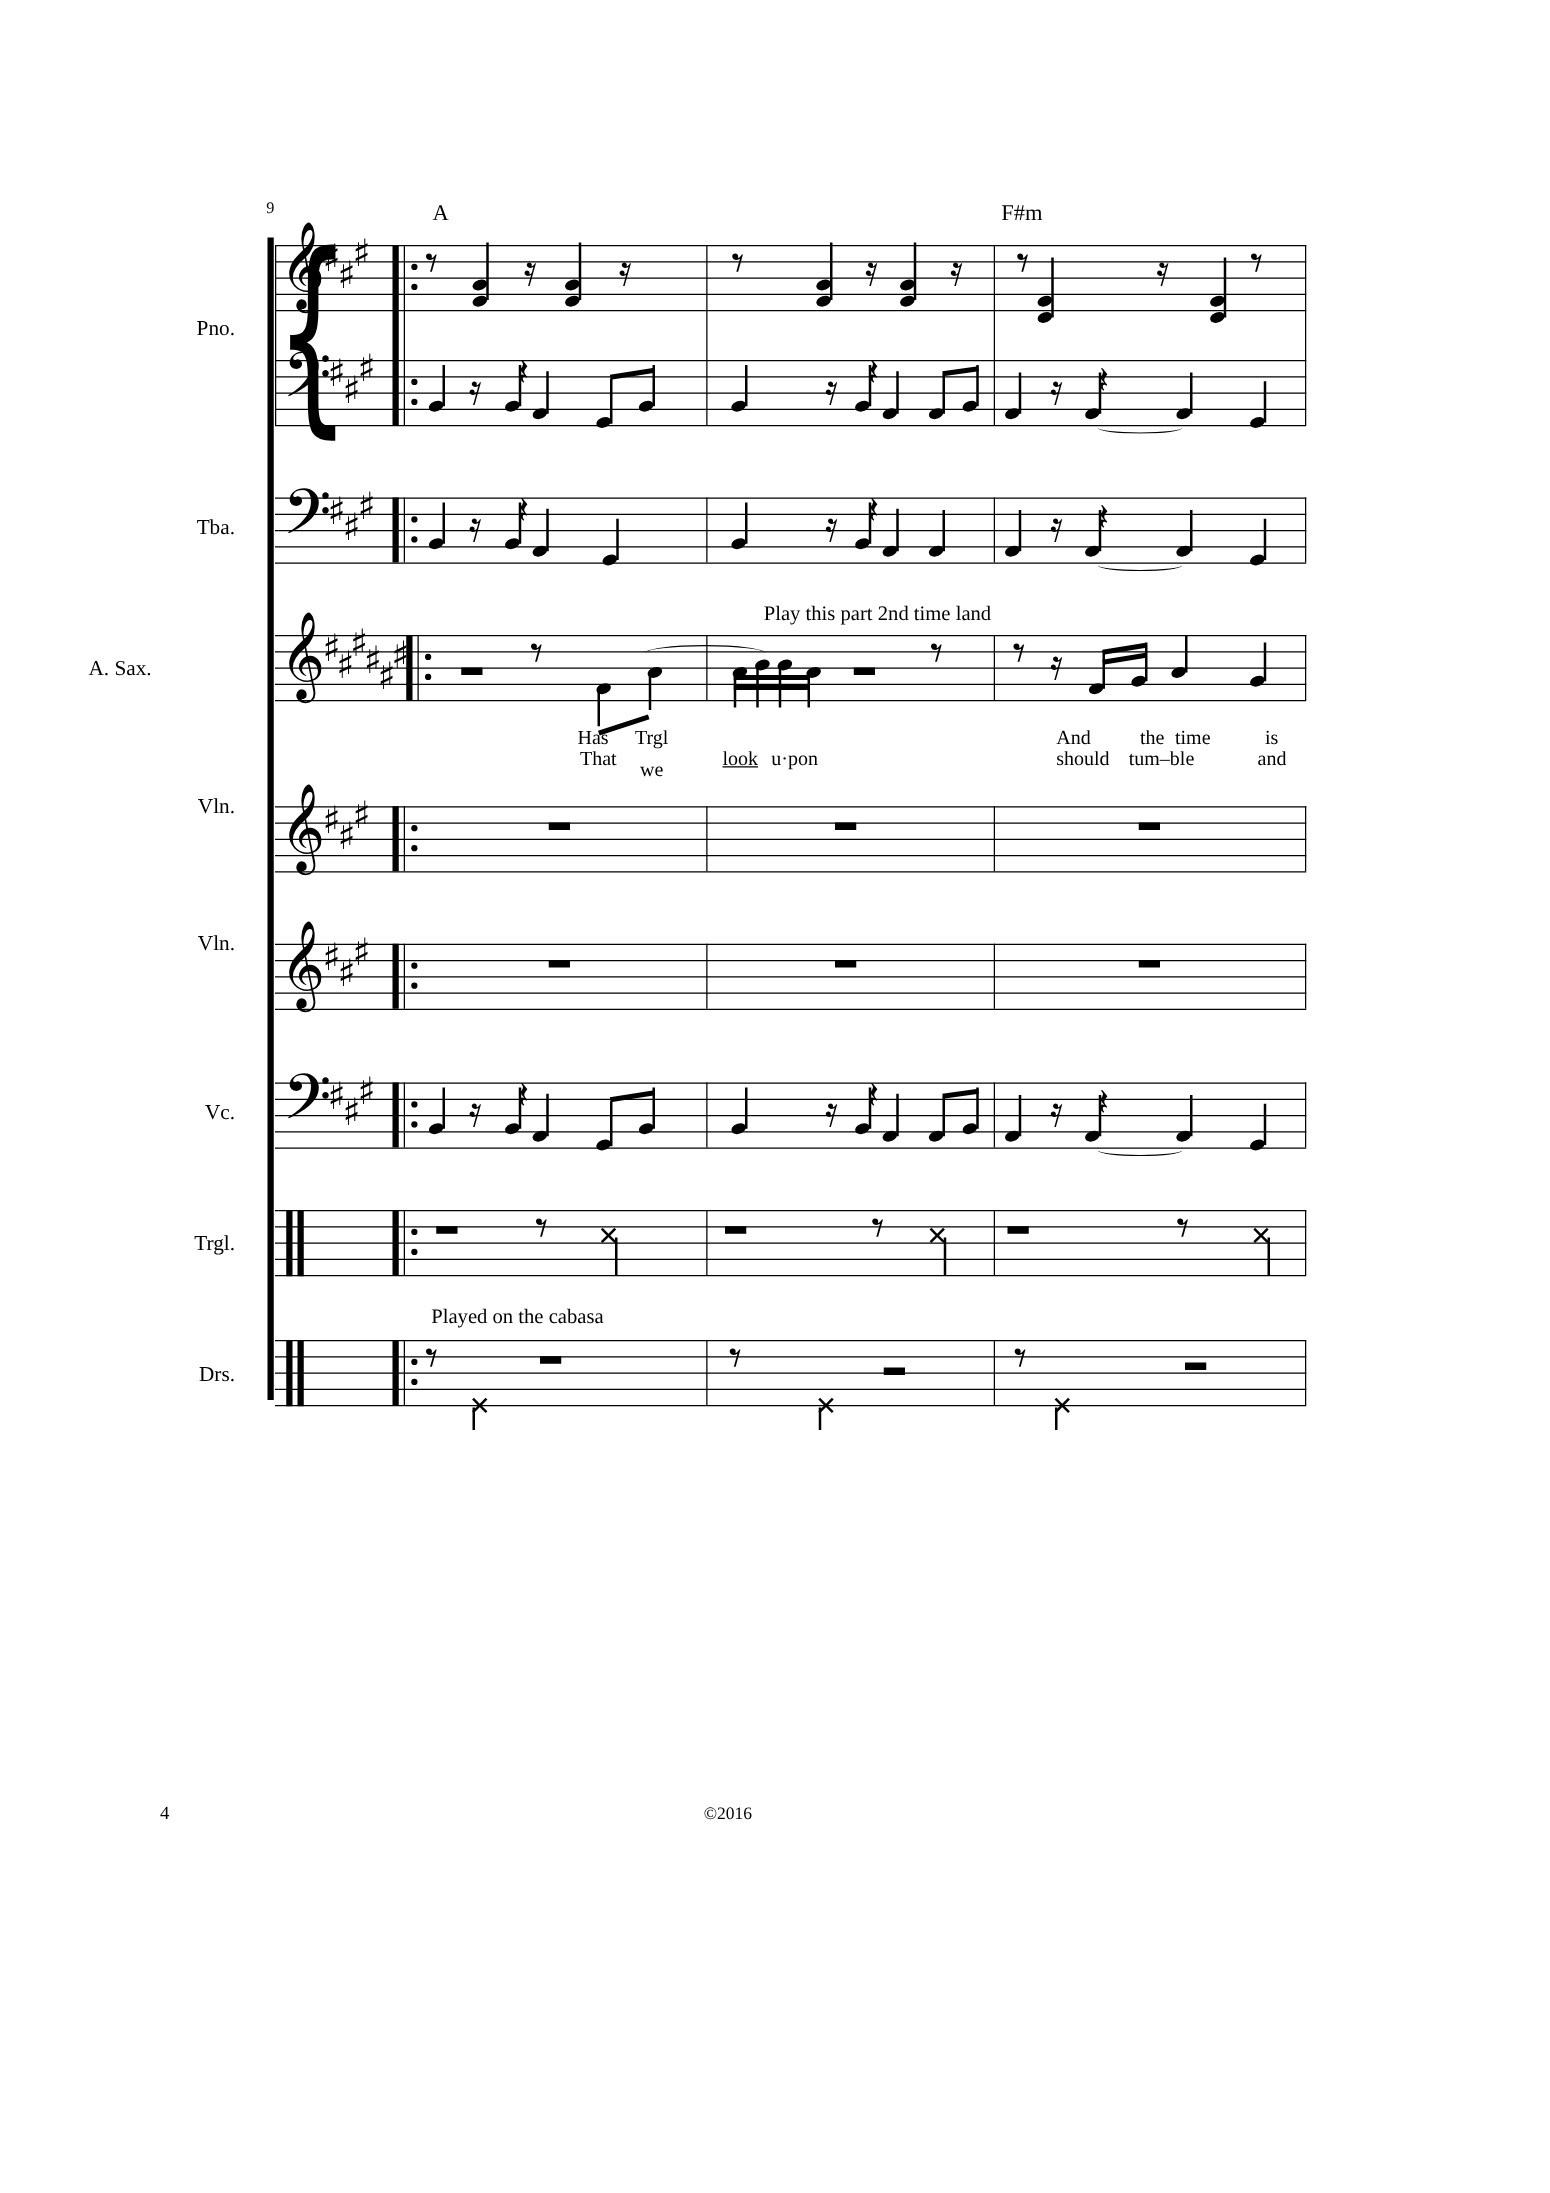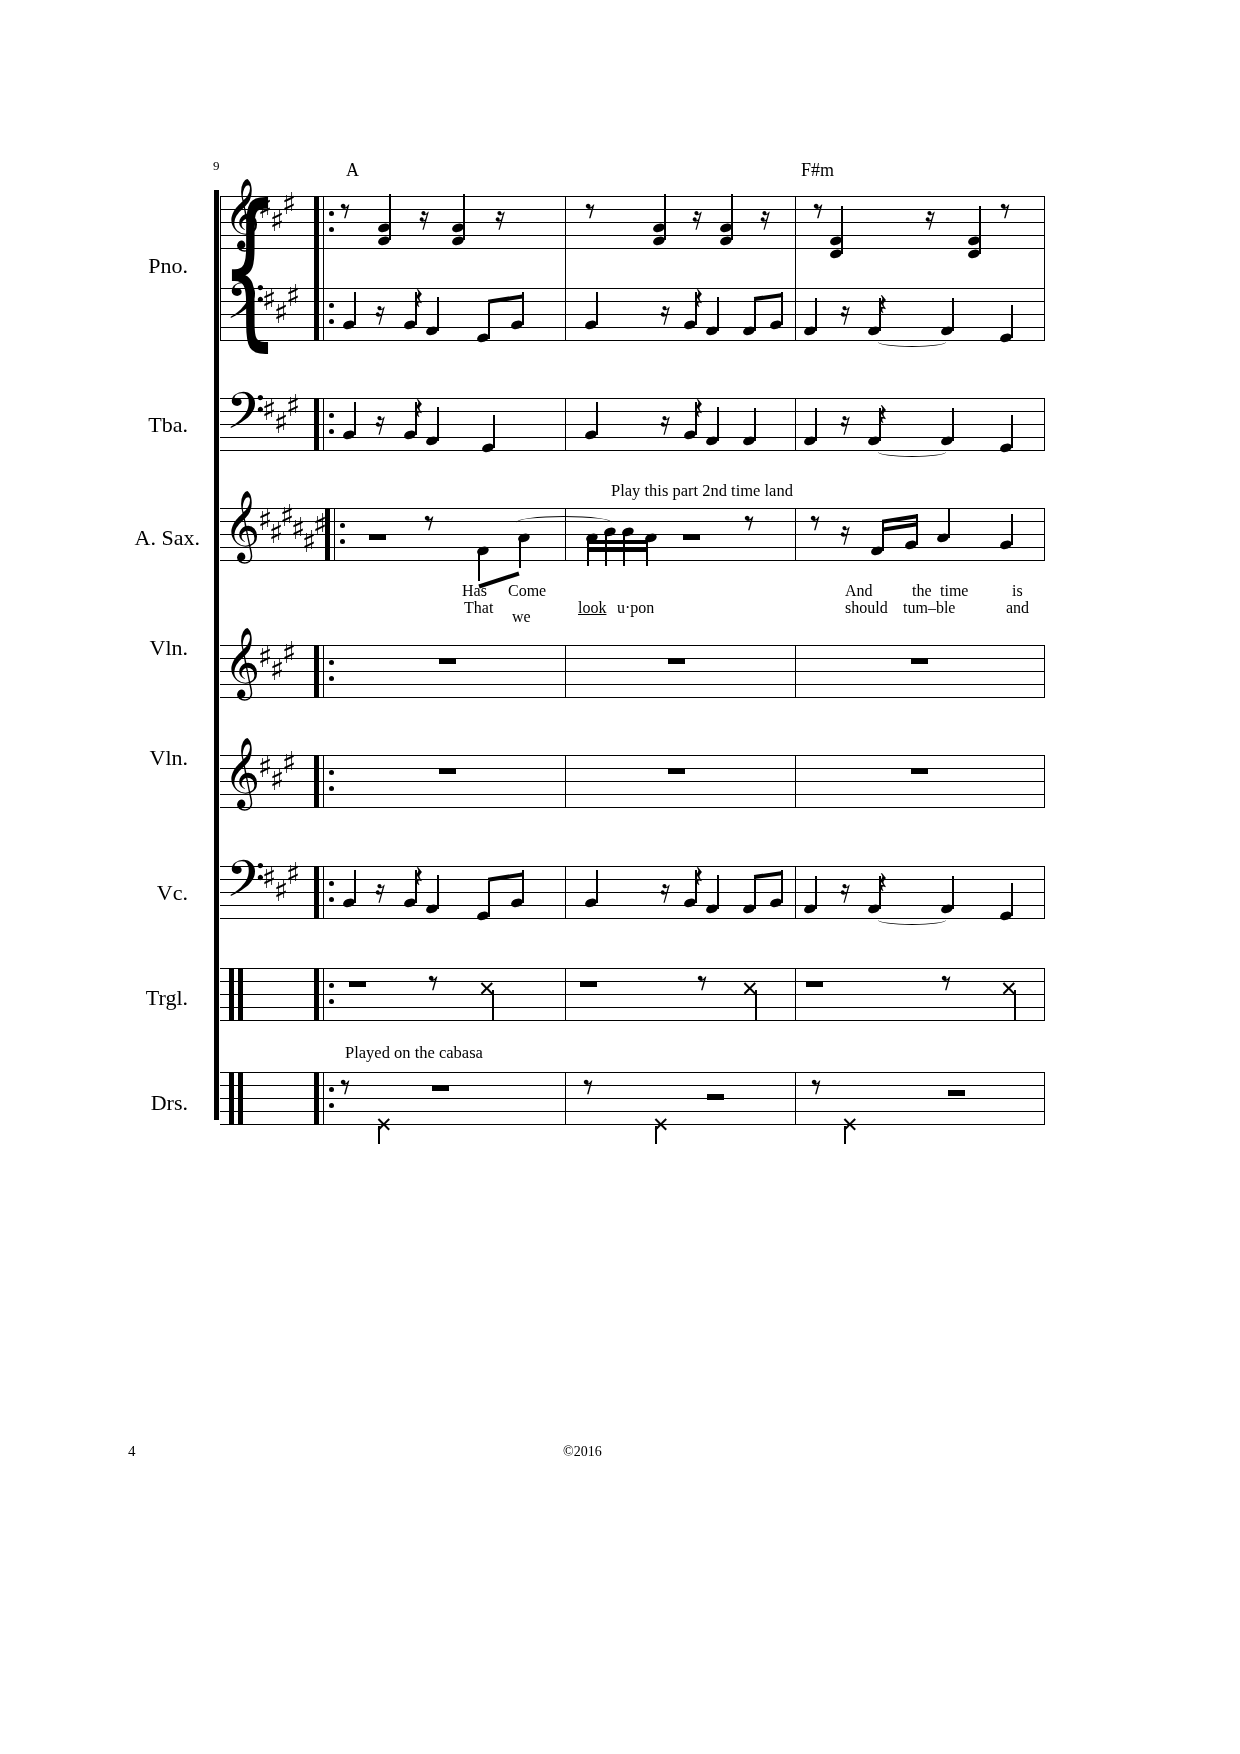--- a/index.html
+++ b/index.html
@@ -36,21 +36,21 @@
   }
   .bracket {
     position: absolute;
     width: 5px;
     background: #000;
   }
 
   
   .inst-label {
     position: absolute;
-    font-size: 22px;
+    font-size: 17px;
     text-align: right;
     font-family: "Liberation Serif", serif;
   }
 
   
   .annot {
     position: absolute;
     font-size: 16.5px;
     font-family: "Liberation Serif", serif;
   }
@@ -150,21 +150,21 @@
 
 <div class="page">
 
   <div class="measure-num" style="left:213px; top:158px;">9</div>
 
   <div class="chord" style="left:346px; top:160px;">A</div>
   <div class="chord" style="left:801px; top:160px;">F#m</div>
 
   <div class="inst-label" style="left:60px; top:253px; width:128px;">Pno.</div>
   <div class="inst-label" style="left:60px; top:412px; width:128px;">Tba.</div>
-  <div class="inst-label" style="left:48px; top:525px; width:152px;">A. Sax.</div>
+  <div class="inst-label" style="left:20px; top:525px; width:152px;text-align:center;">A. Sax.</div>
   <div class="inst-label" style="left:60px; top:635px; width:128px;">Vln.</div>
   <div class="inst-label" style="left:60px; top:745px; width:128px;">Vln.</div>
   <div class="inst-label" style="left:60px; top:880px; width:128px;">Vc.</div>
   <div class="inst-label" style="left:60px; top:985px; width:128px;">Trgl.</div>
   <div class="inst-label" style="left:60px; top:1090px; width:128px;">Drs.</div>
 
   <div class="bracket" style="left:214px; top:190px; height:930px;"></div>
 
   <div>
     <div class="staffline" style="left:220px; top:196px; width:825px;"></div>
@@ -499,21 +499,21 @@
     <div class="beam" style="left:882px; top:517px; width:35px; transform:rotate(-9deg);"></div>
     <div class="beam" style="left:882px; top:525px; width:35px; transform:rotate(-9deg);"></div>
     <div class="nh" style="left:937px; top:534px;"></div>
     <div class="stem" style="left:948px; top:508px; height:30px;"></div>
     <div class="nh" style="left:1000px; top:541px;"></div>
     <div class="stem" style="left:1011px; top:514px; height:31px;"></div>
   </div>
 
   <div>
     <div class="lyric" style="left:462px; top:582px;">Has</div>
-    <div class="lyric" style="left:508px; top:582px;">Come</div>
+    <div class="lyric" style="left:508px; top:582px;">Trgl</div>
     <div class="lyric" style="left:845px; top:582px;">And</div>
     <div class="lyric" style="left:912px; top:582px;">the</div>
     <div class="lyric" style="left:940px; top:582px;">time</div>
     <div class="lyric" style="left:1012px; top:582px;">is</div>
   </div>
   <div>
     <div class="lyric" style="left:464px; top:599px;">That</div>
     <div class="lyric" style="left:512px; top:608px;">we</div>
     <div class="lyric" style="left:578px; top:599px;text-decoration:underline;">look</div>
     <div class="lyric" style="left:617px; top:599px;">u·pon</div>

